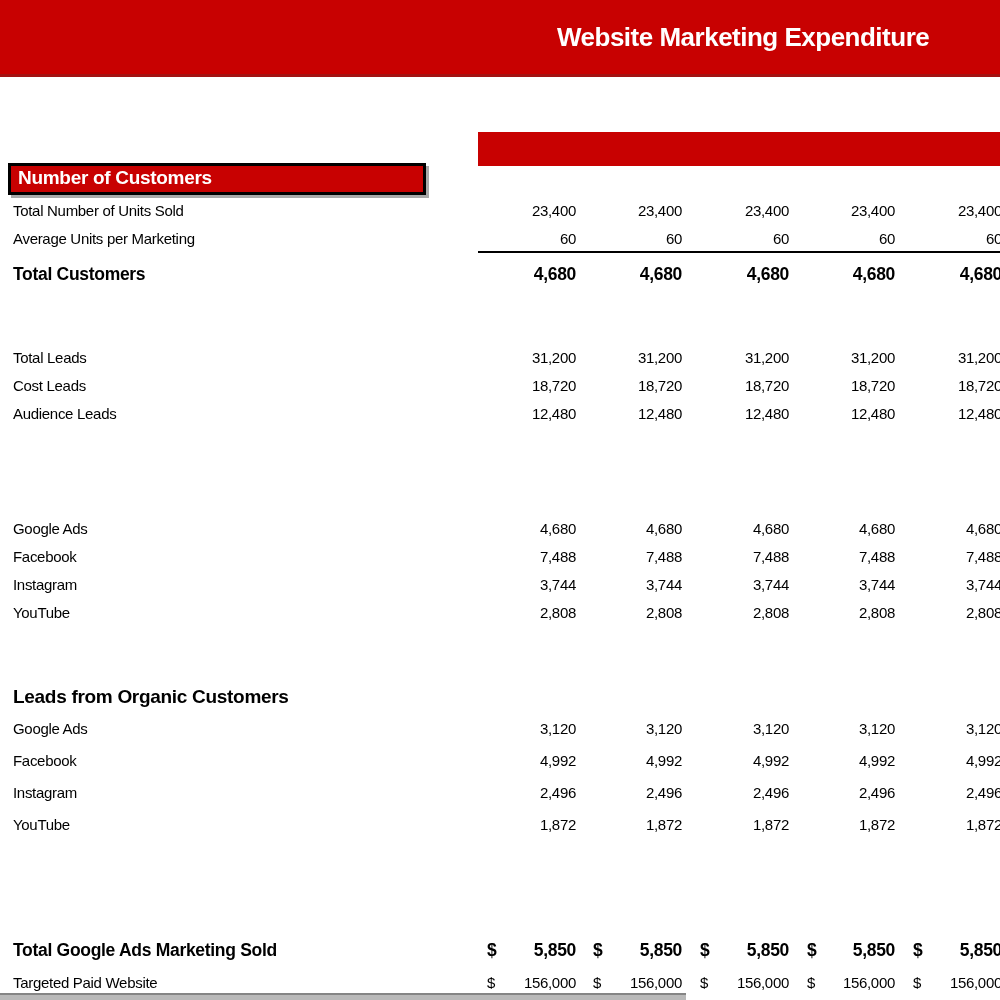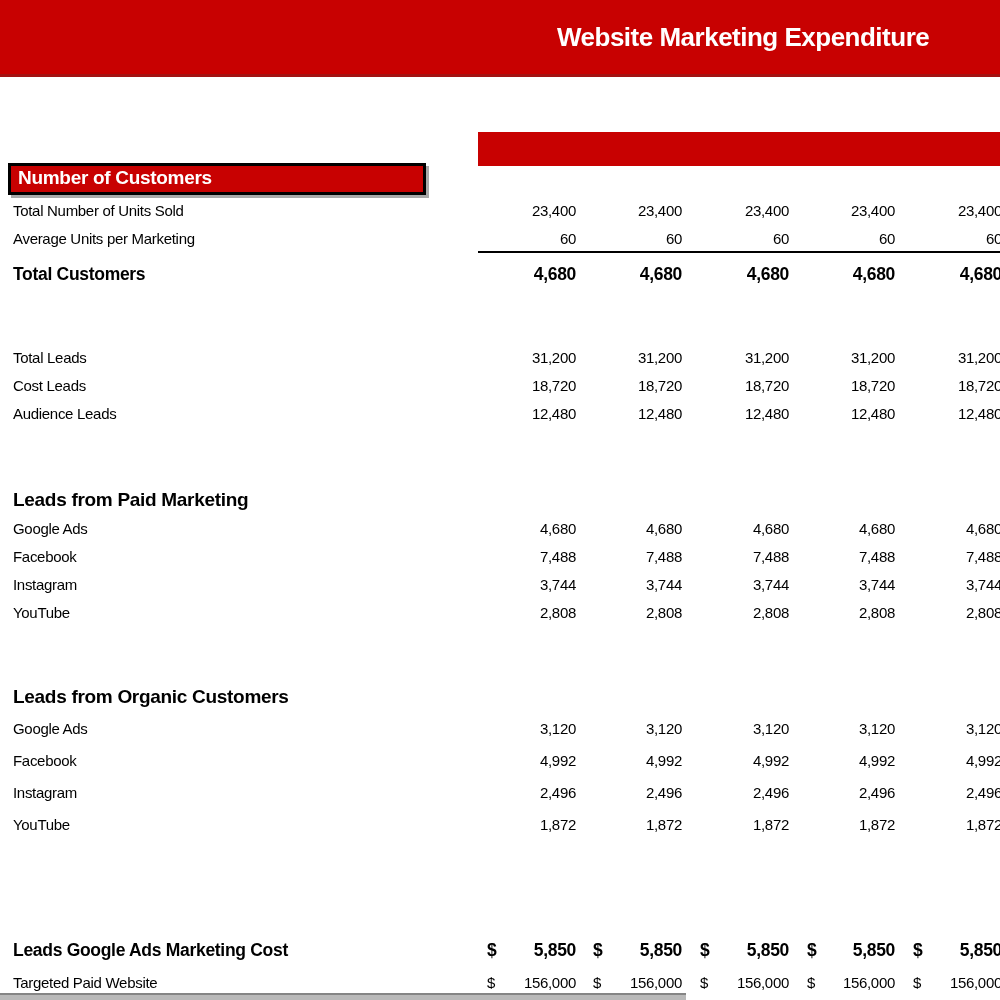--- a/index.html
+++ b/index.html
@@ -132,21 +132,20 @@
 
   <div class="row s2r2">
     <span class="label">Audience Leads</span>
     <span class="cell c0">12,480</span>
     <span class="cell c1">12,480</span>
     <span class="cell c2">12,480</span>
     <span class="cell c3">12,480</span>
     <span class="cell c4">12,480</span>
   </div>
 
-  <div class="sec-header h3">Leads from Paid Marketing</div>
 
   <div class="row s3r0">
     <span class="label">Google Ads</span>
     <span class="cell c0">4,680</span>
     <span class="cell c1">4,680</span>
     <span class="cell c2">4,680</span>
     <span class="cell c3">4,680</span>
     <span class="cell c4">4,680</span>
   </div>
 
@@ -210,21 +209,21 @@
     <span class="label">YouTube</span>
     <span class="cell c0">1,872</span>
     <span class="cell c1">1,872</span>
     <span class="cell c2">1,872</span>
     <span class="cell c3">1,872</span>
     <span class="cell c4">1,872</span>
   </div>
 
 
   <div class="row bold s5r0">
-    <span class="label">Leads Google Ads Marketing Cost</span>
+    <span class="label">Total Google Ads Marketing Sold</span>
     <span class="dsign d0">$</span>
     <span class="cell c0">5,850</span>
     <span class="dsign d1">$</span>
     <span class="cell c1">5,850</span>
     <span class="dsign d2">$</span>
     <span class="cell c2">5,850</span>
     <span class="dsign d3">$</span>
     <span class="cell c3">5,850</span>
     <span class="dsign d4">$</span>
     <span class="cell c4">5,850</span>

